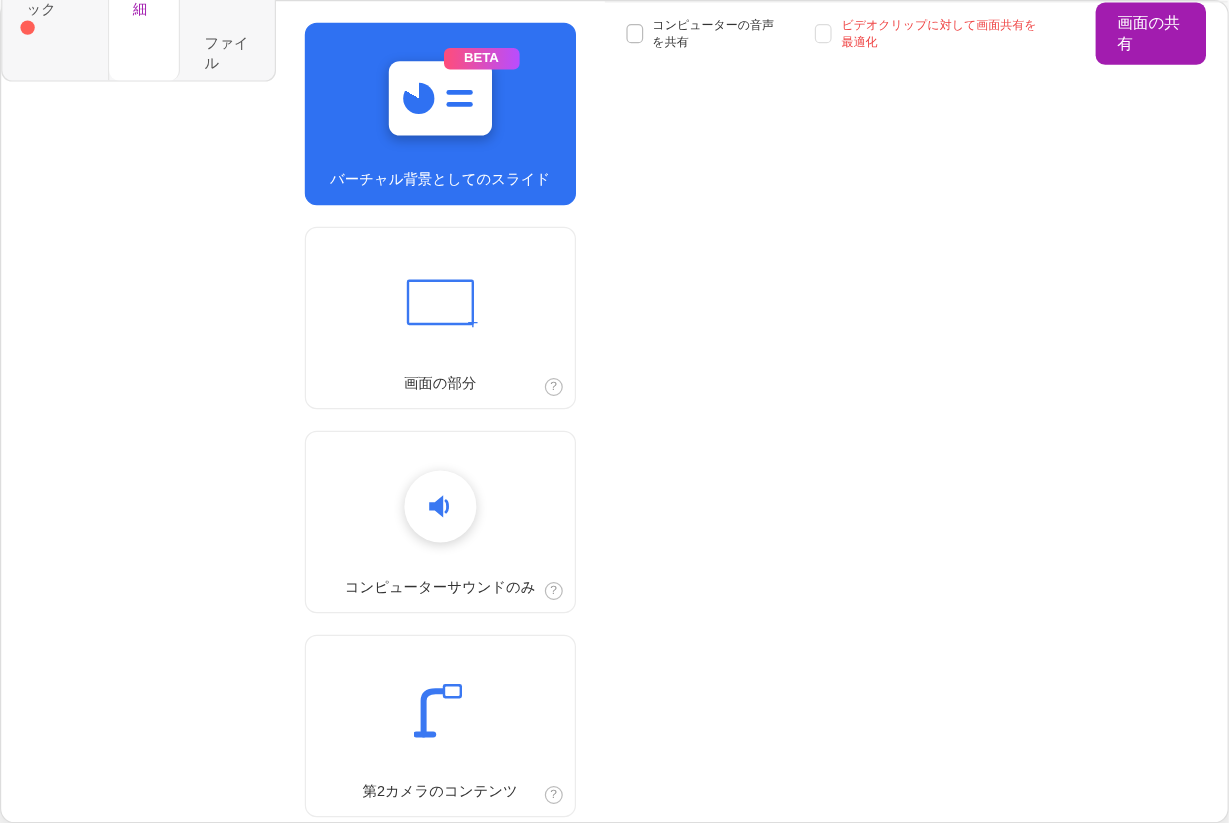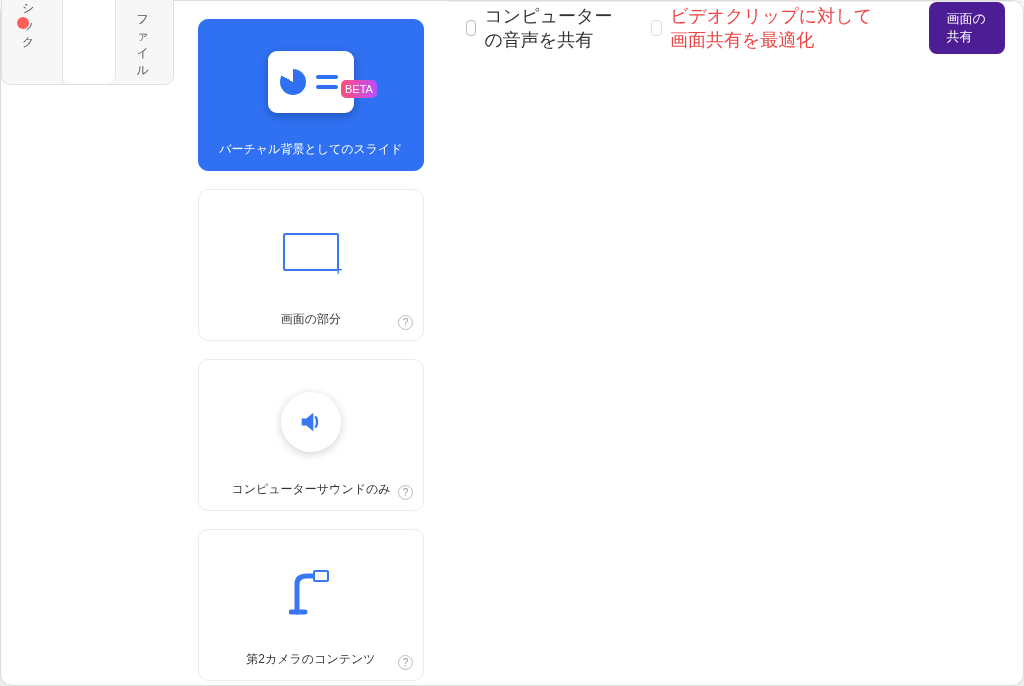--- a/index.html
+++ b/index.html
@@ -114,25 +114,24 @@
       align-items: center;
       justify-content: center;
     }
     .badge-beta {
       position: absolute;
       top: 20px;
       right: 46px;
       background: linear-gradient(90deg,#ff4d7a,#b84dff);
       color: #fff;
       font-size: 11px;
-      font-weight: 400;
-      padding: 3px 4px;
+      font-weight: 700;
+      padding: 3px 17px;
       border-radius: 5px;
       z-index: 2;
-      margin-top: 40px;
     }
     
     .slide-tile {
       width: 86px;
       height: 62px;
       background: #fff;
       border-radius: 9px;
       box-shadow: 0 3px 10px rgba(0,0,0,0.25);
       display: flex;
       align-items: center;
@@ -183,34 +182,34 @@
       border-top: 1px solid #ececec;
       display: flex;
       align-items: center;
       padding: 0 18px;
       gap: 24px;
     }
     .chk {
       display: flex;
       align-items: center;
       gap: 8px;
-      font-size: 18px;
+      font-size: 10px;
       color: #333;
     }
     .chk.disabled { color: #ef4444; }
     .chk-box {
       width: 16px; height: 16px;
       border: 1.5px solid #bbb;
       border-radius: 4px;
       background: #fff;
     }
     .chk.disabled .chk-box { border-color: #ddd; }
     .spacer { flex: 1; }
     .share-btn {
-      background: #4c1d95;
+      background: #a21caf;
       color: #fff;
       font-size: 13px;
       padding: 8px 18px;
       border-radius: 8px;
       cursor: pointer;
     }
   </style>
 </head>
 <body>
 

